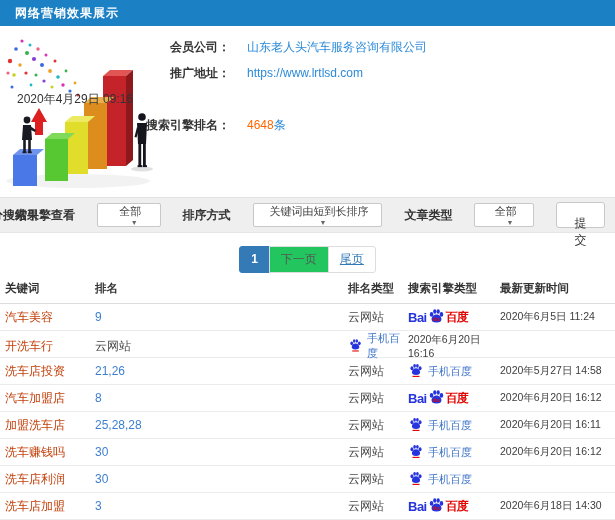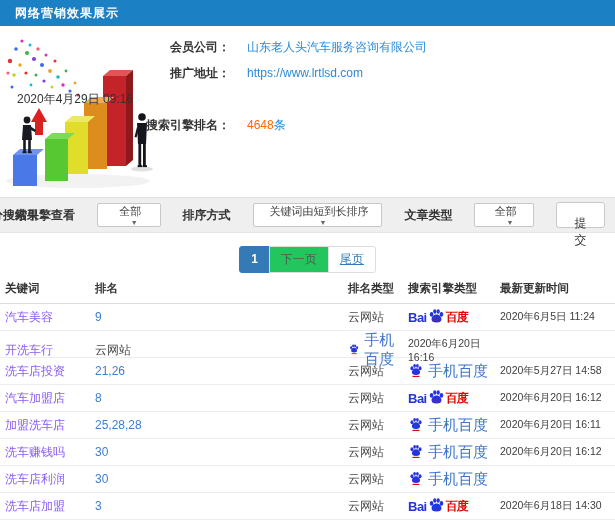--- a/index.html
+++ b/index.html
@@ -42,31 +42,31 @@
   .pg-btn.active { background:#337ab7; border-color:#337ab7; color:#fff; font-weight:bold; }
   .pg-btn.next { background:#22c55e; color:#555; }
 
   
   .table { position:absolute; top:274px; left:0; right:0; }
   .thead, .trow { display:grid; grid-template-columns:90px 253px 60px 92px 1fr; align-items:center; padding-left:5px; }
   .thead { height:30px; border-bottom:1px solid #dcdcdc; }
   .thead .hcell { font-size:11.5px; font-weight:bold; color:#333; }
   .trow { height:27px; border-bottom:1px solid #ececec; }
   .cell { font-size:12px; }
-  .cell.kw { color:#8b5cf6; }
+  .cell.kw { color:#c2410c; }
   .cell.rank { color:#3c7fd0; cursor:pointer; }
   .cell.rtype { color:#4b4b4b; }
   .cell.engine { display:flex; align-items:center; }
   .cell.date { font-size:10.5px; color:#3d3d3d; }
 
   
   .bd-bai { font-size:13px; font-weight:bold; color:#2534dd; letter-spacing:-0.5px; }
   .bd-cn { font-size:12px; font-weight:bold; color:#e10601; letter-spacing:-1px; }
   .bd-logo-svg { margin:0 1px; position:relative; top:-1px; }
-  .bd-mobile { font-size:15px; color:#3f76c8; margin-left:4px; }
+  .bd-mobile { font-size:11px; color:#3f76c8; margin-left:4px; }
 </style>
 </head>
 <body>
 
 <div class="page">
 
   <div class="header">
     <span class="title">网络营销效果展示</span>
   </div>
 

